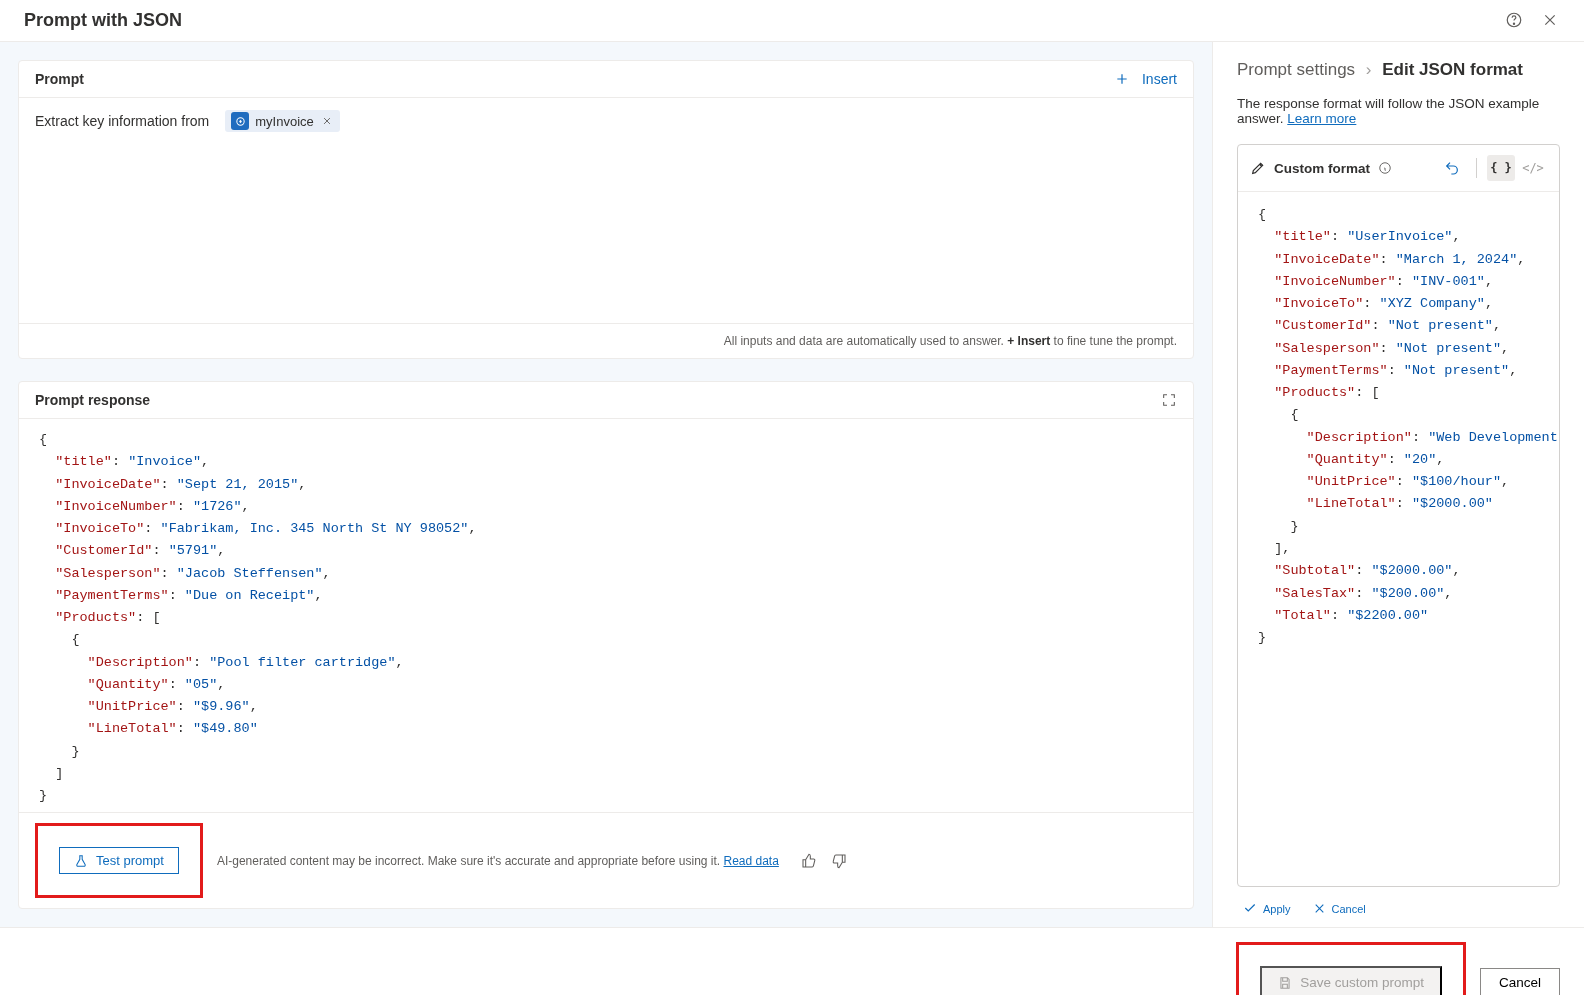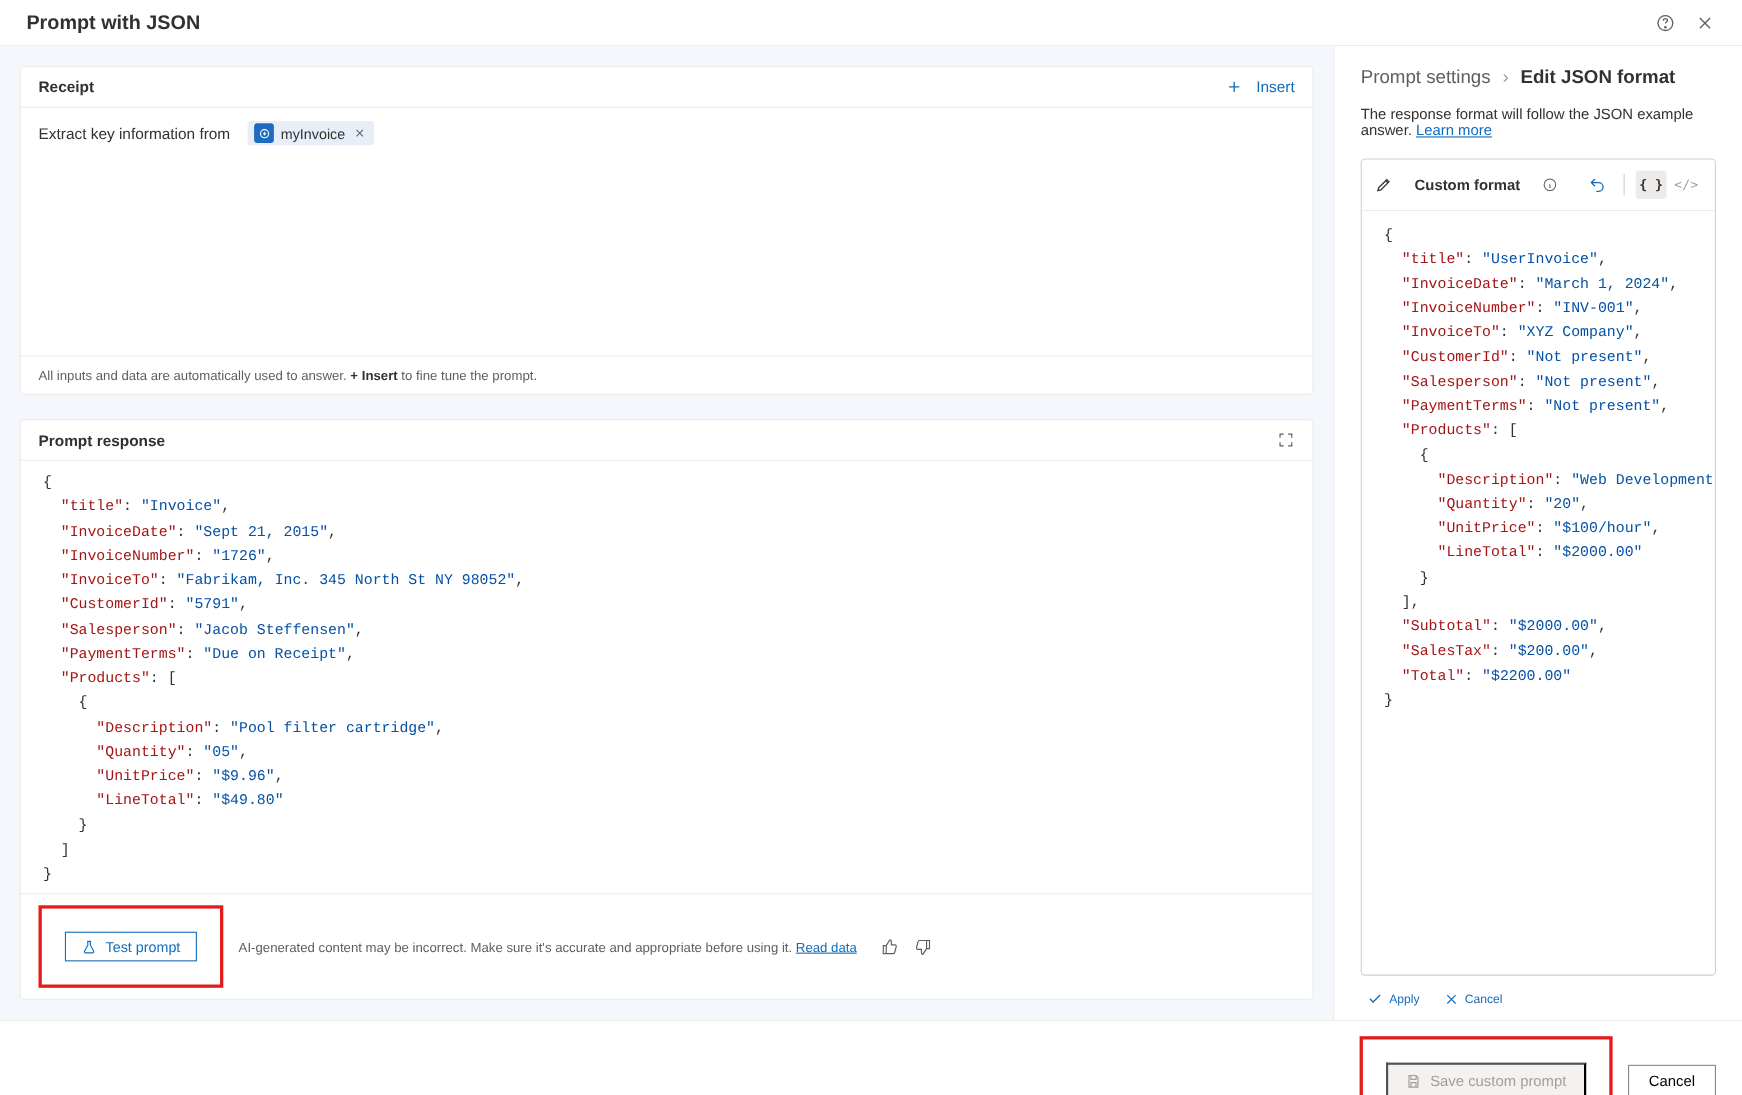--- a/index.html
+++ b/index.html
@@ -5,21 +5,21 @@
   * { box-sizing: border-box; }
   body {
     margin: 0;
     font-family: "Segoe UI", -apple-system, sans-serif;
     font-size: 14px;
     color: #323130;
     background: #fff;
   }
   .header {
     display: flex;
-    align-items: center;
+    align-items: flex-start;
     justify-content: space-between;
     padding: 10px 24px;
     border-bottom: 1px solid #edebe9;
   }
   .header h1 {
     margin: 0;
     font-size: 18px;
     font-weight: 600;
   }
   .header-icons { display:flex; gap:16px; align-items:center; }
@@ -70,21 +70,21 @@
   }
   .chip-icon {
     width:18px;height:18px;background:#1f6cbf;border-radius:3px;
     display:inline-flex;align-items:center;justify-content:center;color:#fff;font-size:11px;
   }
   .chip-x { color:#605e5c; cursor:pointer; padding:0 2px; }
   .prompt-hint {
     border-top:1px solid #edebe9;
     margin: 0 -16px -12px -16px;
     padding:10px 16px;
-    font-size:12px; color:#605e5c;
+    font-size:12px; color:#605e5c;text-align:right;
   }
   .prompt-hint b { color:#323130; font-weight:600; }
   .response-body {
     padding:6px 0 0 0;
     flex:1; overflow:auto;
   }
   .code {
     font-family: Consolas, "Courier New", monospace;
     font-size:13.5px;
     line-height:1.65;
@@ -133,21 +133,21 @@
     border:1px solid #d2d0ce;
     border-radius:4px;
     flex:1; display:flex; flex-direction:column;
     overflow:hidden;
   }
   .format-header {
     display:flex; align-items:center; justify-content:space-between;
     padding:10px 12px;
     border-bottom:1px solid #edebe9;
   }
-  .format-title { display:flex; align-items:center; gap:20px; font-weight:600; font-size:13.5px;}
+  .format-title { display:flex; align-items:center; gap:8px; font-weight:600; font-size:13.5px;}
   .format-tools { display:flex; align-items:center; gap:4px; }
   .tool-btn {
     width:28px; height:26px; display:inline-flex; align-items:center; justify-content:center;
     border-radius:3px; cursor:pointer; color:#605e5c;
   }
   .tool-btn.active { background:#edebe9; color:#323130;}
   .tool-sep { width:1px; height:20px; background:#d2d0ce; margin:0 6px;}
   .format-body { flex:1; overflow:auto; padding:8px 0; }
   .right-actions {
     display:flex; gap:22px; padding:14px 0 0 6px;
@@ -193,21 +193,21 @@
         </svg>
     </span>
   </div>
 </div>
 
 <div class="main">
   <div class="left-col">
 
     <div class="card">
       <div class="card-header">
-        <span>Receipt</span>
+        <span>Prompt</span>
         <span class="insert-btn">
           <svg width="16" height="16" viewBox="0 0 24 24" fill="none" stroke="#0f6cbd" stroke-width="1.8">
               <path d="M12 5v14M5 12h14"></path>
             </svg>
           <span>Insert</span>
         </span>
       </div>
       <div class="prompt-body">
         <div class="prompt-text">
           <span>Extract key information from</span>

